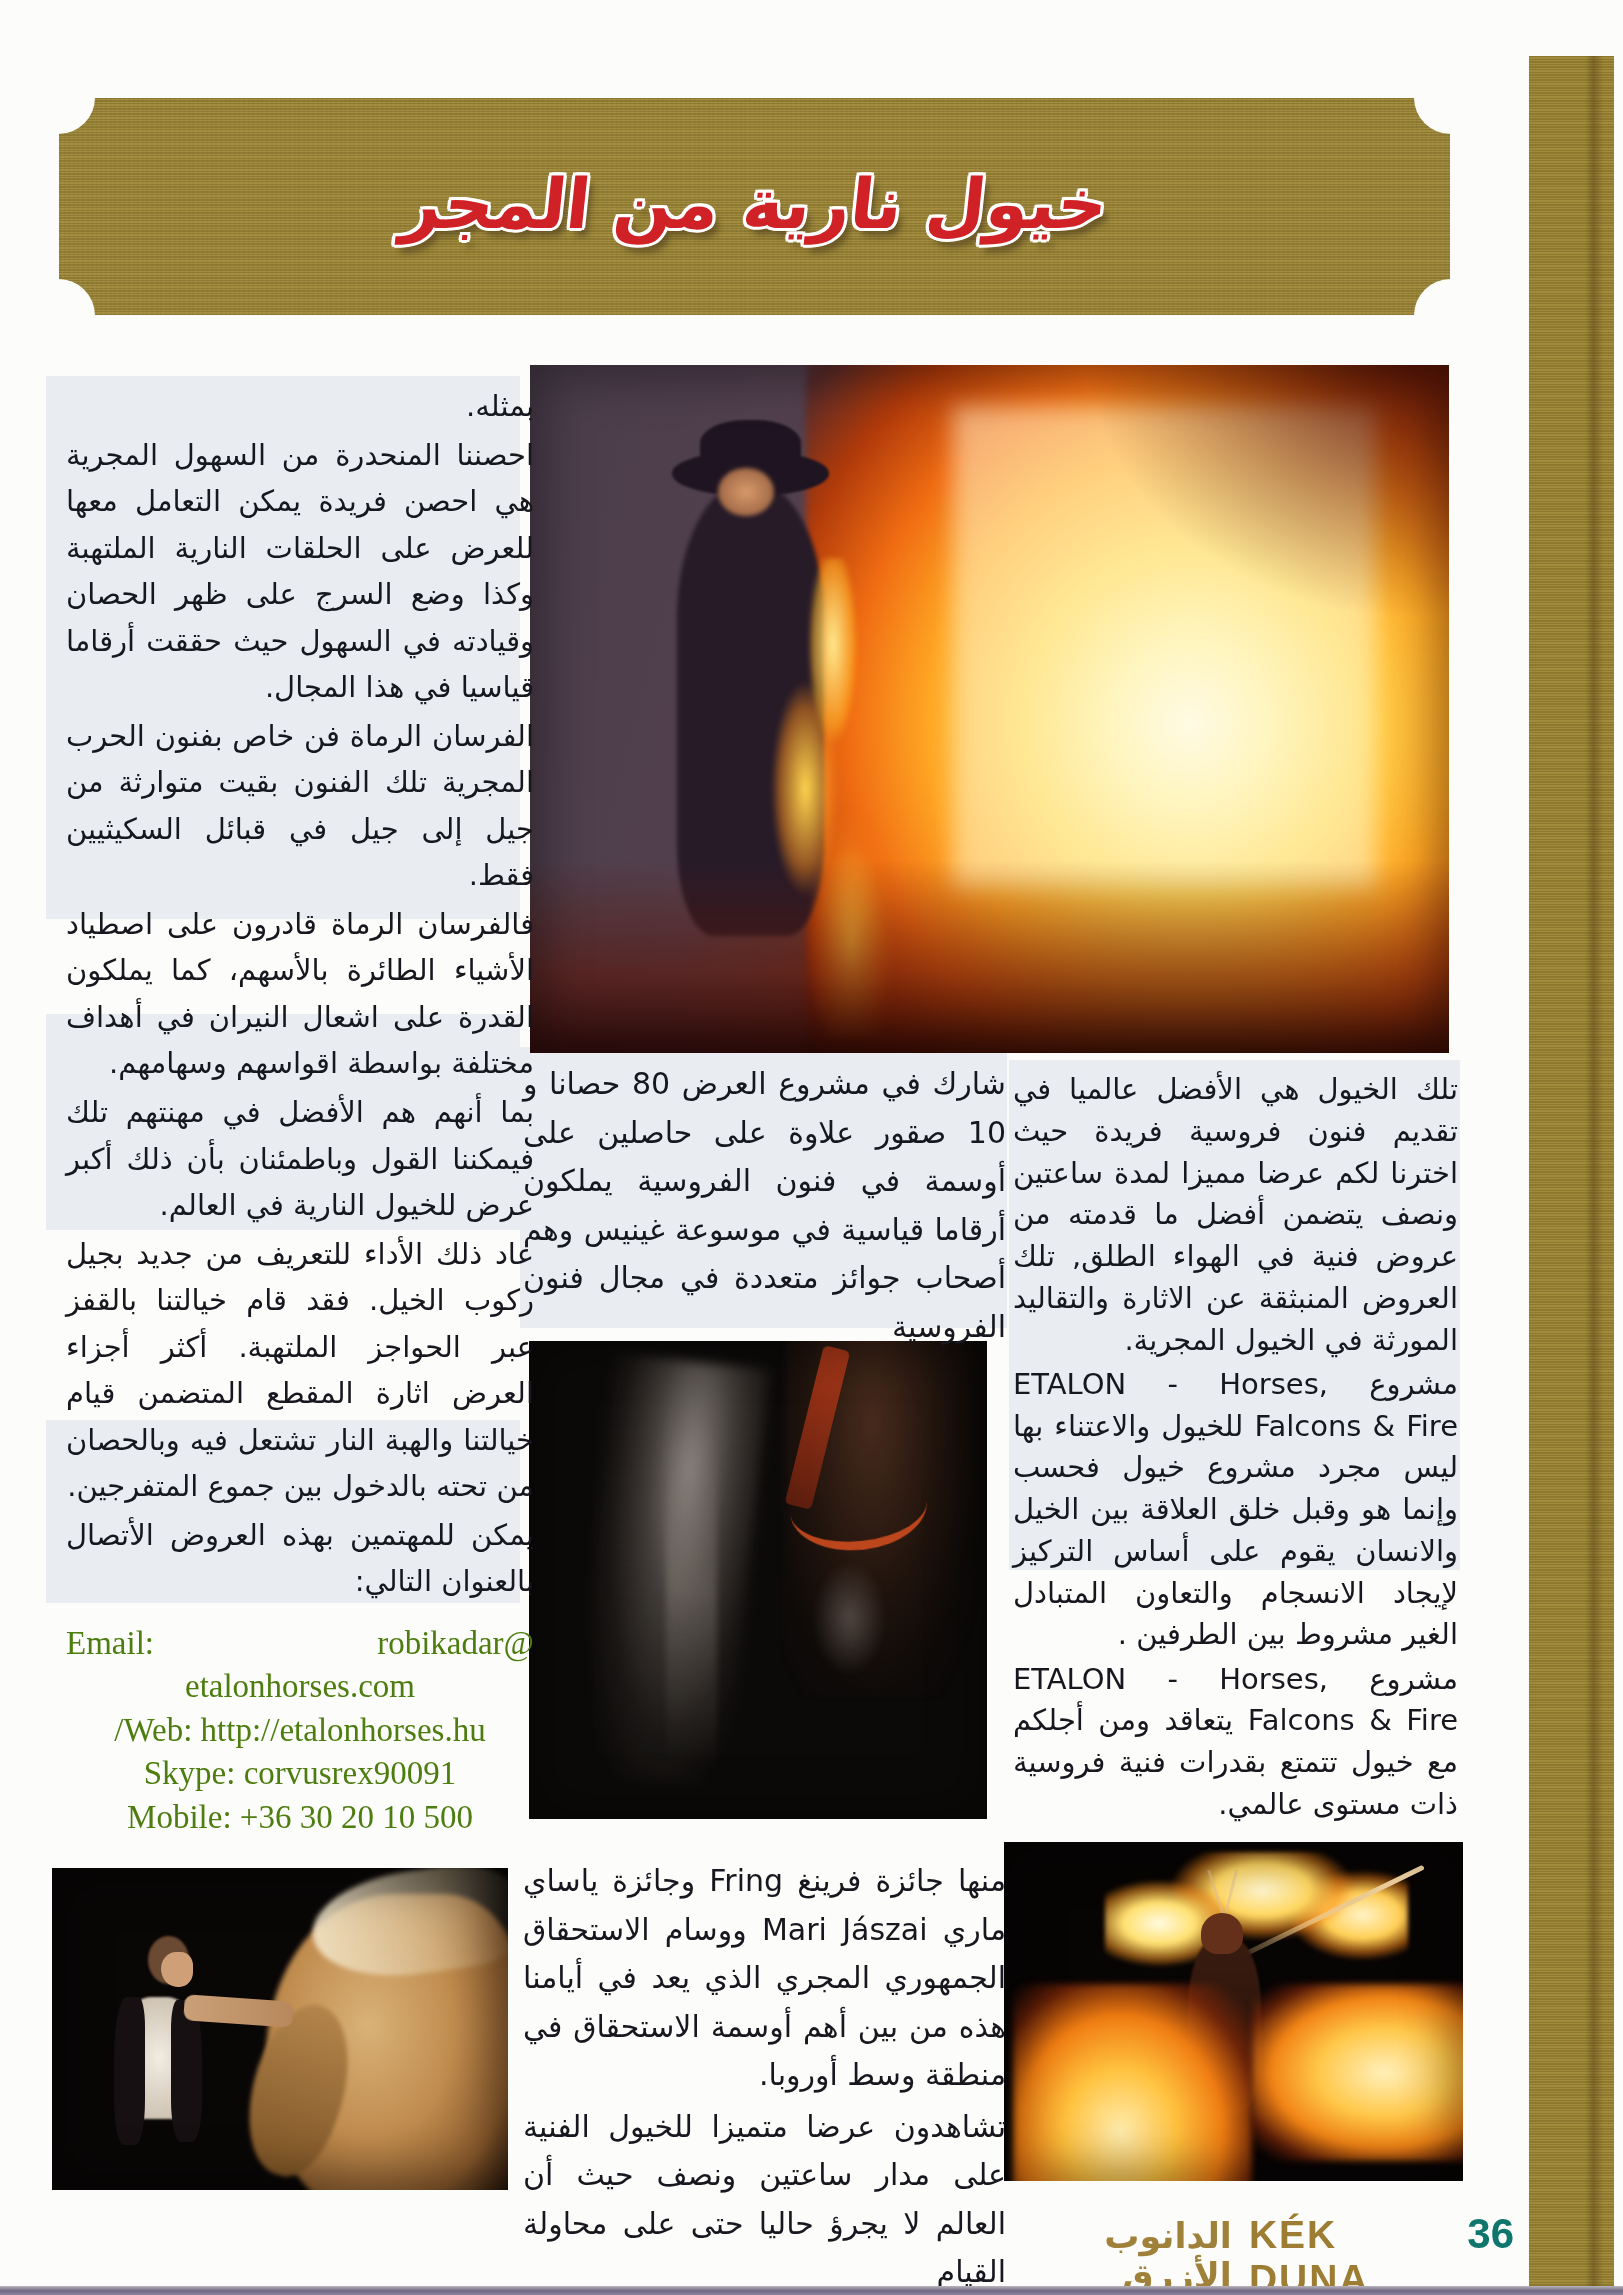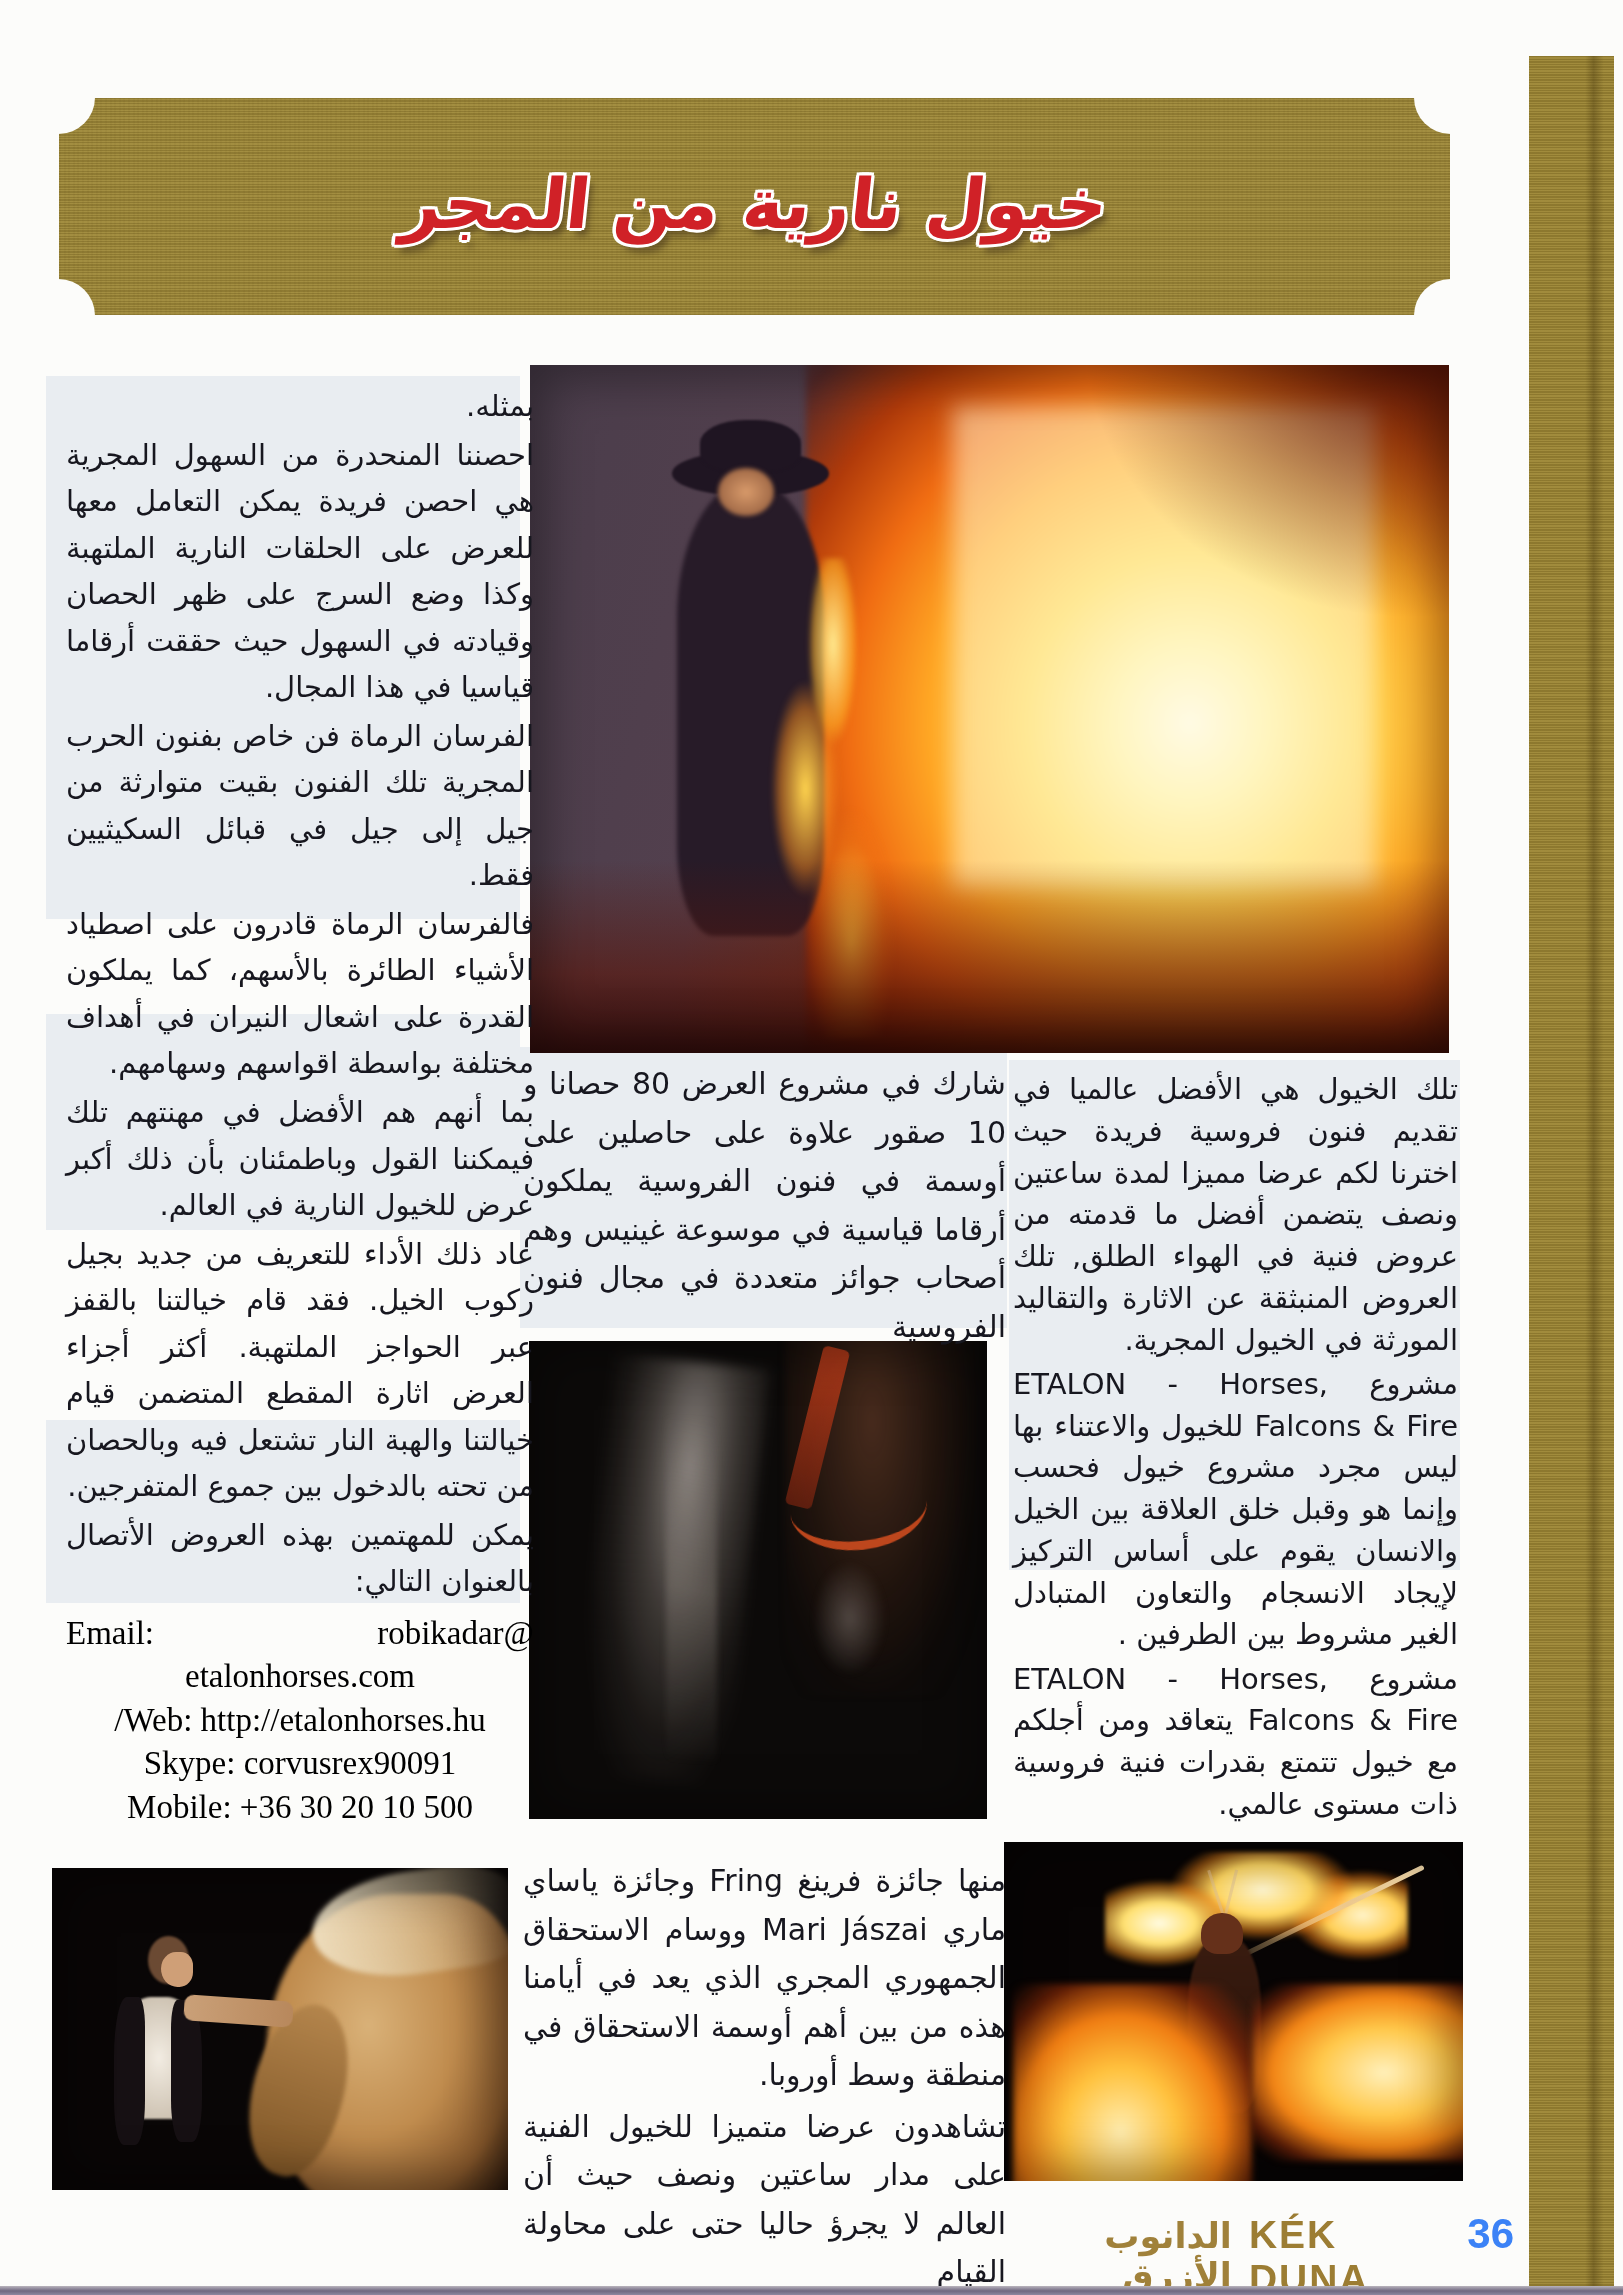--- a/index.html
+++ b/index.html
@@ -27,22 +27,22 @@
       repeating-linear-gradient(0deg, rgba(62,48,12,0.14) 0 1.3px, rgba(255,236,170,0.07) 1.3px 2.6px);}
   
   .tint{position:absolute;background:rgba(203,213,226,0.38);}
   
   .col{position:absolute;color:#17171f;text-align:justify;}
   .col p{margin:0 0 2.6px 0;}
   .col-left{left:66px;top:383px;width:468px;font-size:29px;line-height:1.60;}
   .col-mid1{left:523px;top:1060px;width:483px;font-size:30px;line-height:1.62;}
   .col-mid2{left:523px;top:1857px;width:483px;font-size:30px;line-height:1.62;}
   .col-right{left:1013px;top:1069px;width:445px;font-size:29px;line-height:1.44;}
-  .contact{margin-top:7px;direction:ltr;font-family:"Liberation Serif",serif;
-    font-size:33px;line-height:1.32;color:#000000;text-align:center;}
+  .contact{margin-top:17px;direction:ltr;font-family:"Liberation Serif",serif;
+    font-size:33px;line-height:1.32;color:#4d7c0f;text-align:center;}
   .email-row{display:flex;justify-content:space-between;}
   
   .photo{position:absolute;overflow:hidden;}
   .photo>div{position:absolute;}
   .photo::after{content:"";position:absolute;left:0;top:0;right:0;bottom:0;
     box-shadow:inset 0 0 46px 14.4px rgba(0,0,0,0.35);}
   
   .img-fire{left:530px;top:365px;width:919px;height:688px;
     background:linear-gradient(105deg,#4a3d4b 0%,#53404e 28%,#6e3b2e 45%,#8a3517 62%,#5e1206 100%);}
   .f-ball{left:30%;top:-6%;width:76%;height:116%;filter:blur(3.9px);
@@ -109,21 +109,21 @@
   .wh-vest-l{left:13.5%;top:40%;width:7%;height:46%;background:#161013;border-radius:40% 20% 30% 30%;filter:blur(0.7px);}
   .wh-vest-r{left:26%;top:41%;width:7%;height:44%;background:#161013;border-radius:20% 40% 30% 30%;filter:blur(0.7px);}
   .wh-arm{left:29%;top:40.5%;width:24%;height:8%;border-radius:9.2px;transform:rotate(4deg);filter:blur(0.7px);
     background:linear-gradient(to right,#caa078,#b8885c);}
   
   .footer{position:absolute;left:1047px;top:2210px;width:467px;display:flex;align-items:baseline;
     justify-content:flex-end;gap:17px;}
   .footer-ar{font-size:35px;color:#a0813a;font-weight:bold;}
   .footer-latin{font-size:39px;font-weight:bold;color:#9c7d33;letter-spacing:2px;
     font-family:"Liberation Sans",sans-serif;}
-  .footer-num{font-size:42px;font-weight:bold;color:#3b82f6;margin-left:37px;
+  .footer-num{font-size:42px;font-weight:bold;color:#0f766e;margin-left:37px;
     font-family:"Liberation Sans",sans-serif;}
   .bottom-line{position:absolute;left:0;top:2286px;width:1623px;height:9.2px;
     background:linear-gradient(to bottom,#b9b4bd,#6f6880 55%,#8d87a0);}
 </style>
 </head>
 <body>
 
 <div class="page">
 
   <div class="banner">

